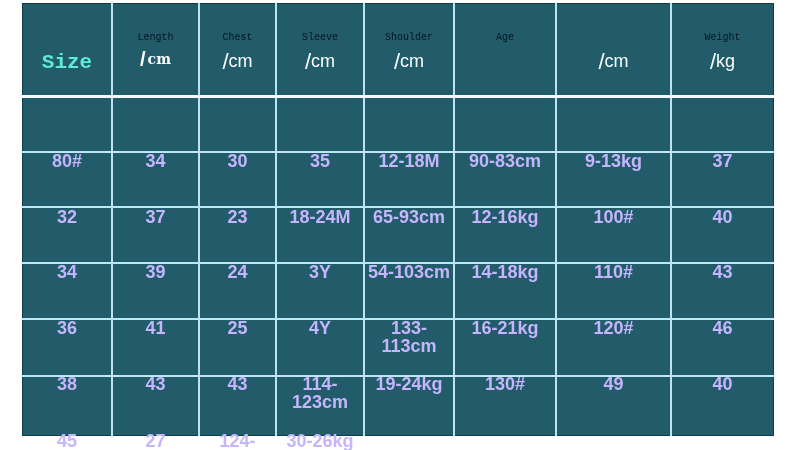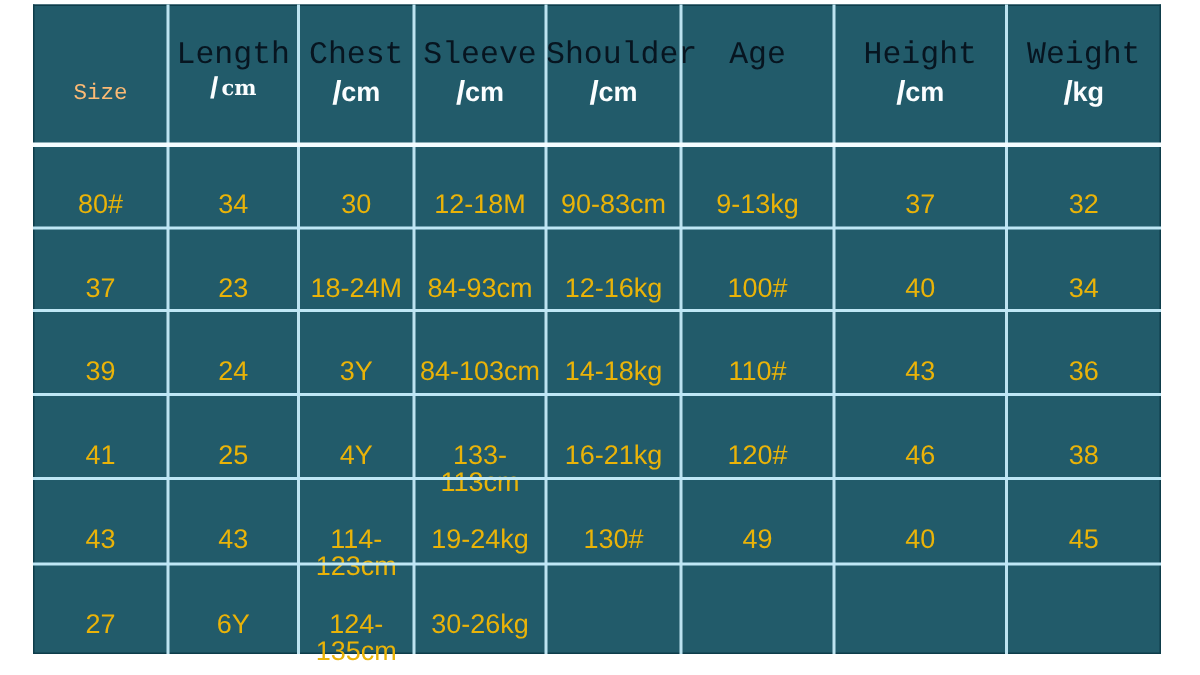--- a/index.html
+++ b/index.html
@@ -50,41 +50,42 @@
   .v4 { left: 340.8px; } .v5 { left: 430.8px; } .v6 { left: 532.8px; }
   .v7 { left: 647.8px; }
   .h1 { top: 91.8px; } .h2 { top: 147.8px; } .h3 { top: 202.8px; }
   .h4 { top: 258.8px; } .h5 { top: 314.8px; } .h6 { top: 371.8px; }
   .hd-name {
     position: absolute;
     left: 0; right: 0;
     top: 26px;
     text-align: center;
     font-family: "Liberation Mono", monospace;
-    font-size: 21px;
+    font-size: 10px;
     color: #071520;
     line-height: 18px;
   }
   .hd-size {
     position: absolute;
     left: 0; right: 0;
     top: 49px;
     text-align: center;
     font-family: "Liberation Mono", monospace;
-    font-size: 15px;
-    color: #fdba74;
+    font-size: 21px;
+    color: #5eead4;
     line-height: 22px;
+    font-weight: bold;
   }
   .hd-unit {
     position: absolute;
     left: 0; right: 0;
     top: 47px;
     text-align: center;
     font-family: "Liberation Sans", sans-serif;
-    font-weight: bold;
+    font-weight: normal;
     font-size: 18px;
     color: #fbfeff;
     line-height: 19px;
   }
   .hd-unit .slash { font-size: 22px; position: relative; top: 1.5px; }
   .hd-unit.serif {
     font-family: "DejaVu Serif", serif;
     font-weight: bold;
     font-size: 14px;
     top: 45px;
@@ -92,23 +93,24 @@
   .hd-unit.serif .slash {
     font-family: "Liberation Sans", sans-serif;
     font-weight: bold;
     font-size: 20px;
     position: relative;
     top: 2px;
     margin-right: 2px;
   }
   .val {
     font-family: "Liberation Sans", sans-serif;
-    font-weight: normal;
+    font-weight: bold;
     font-size: 18px;
-    color: #eab308;
+    color: #c4b5fd;
+    margin-top: 25px;
   }
 </style>
 </head>
 <body>
 
 <div id="size-chart">
 
   <div class="edge top"></div>
   <div class="edge bottom"></div>
   <div class="edge left"></div>
@@ -132,38 +134,40 @@
       <div class="hd-unit"><span class="slash">/</span><span>cm</span></div>
     </div>
     <div class="cell hdr">
       <div class="hd-name">Shoulder</div>
       <div class="hd-unit"><span class="slash">/</span><span>cm</span></div>
     </div>
     <div class="cell hdr">
       <div class="hd-name">Age</div>
     </div>
     <div class="cell hdr">
-      <div class="hd-name">Height</div>
       <div class="hd-unit"><span class="slash">/</span><span>cm</span></div>
     </div>
     <div class="cell hdr">
       <div class="hd-name">Weight</div>
       <div class="hd-unit"><span class="slash">/</span><span>kg</span></div>
     </div>
 
     <div class="cell">
         <span class="val">80#</span>
       </div>
     <div class="cell">
         <span class="val">34</span>
       </div>
     <div class="cell">
         <span class="val">30</span>
       </div>
     <div class="cell">
+        <span class="val">35</span>
+      </div>
+    <div class="cell">
         <span class="val">12-18M</span>
       </div>
     <div class="cell">
         <span class="val">90-83cm</span>
       </div>
     <div class="cell">
         <span class="val">9-13kg</span>
       </div>
 
     <div class="cell">
@@ -175,21 +179,21 @@
     <div class="cell">
         <span class="val">37</span>
       </div>
     <div class="cell">
         <span class="val">23</span>
       </div>
     <div class="cell">
         <span class="val">18-24M</span>
       </div>
     <div class="cell">
-        <span class="val">84-93cm</span>
+        <span class="val">65-93cm</span>
       </div>
     <div class="cell">
         <span class="val">12-16kg</span>
       </div>
 
     <div class="cell">
         <span class="val">100#</span>
       </div>
     <div class="cell">
         <span class="val">40</span>
@@ -200,21 +204,21 @@
     <div class="cell">
         <span class="val">39</span>
       </div>
     <div class="cell">
         <span class="val">24</span>
       </div>
     <div class="cell">
         <span class="val">3Y</span>
       </div>
     <div class="cell">
-        <span class="val">84-103cm</span>
+        <span class="val">54-103cm</span>
       </div>
     <div class="cell">
         <span class="val">14-18kg</span>
       </div>
 
     <div class="cell">
         <span class="val">110#</span>
       </div>
     <div class="cell">
         <span class="val">43</span>
@@ -267,23 +271,20 @@
         <span class="val">49</span>
       </div>
     <div class="cell">
         <span class="val">40</span>
       </div>
     <div class="cell">
         <span class="val">45</span>
       </div>
     <div class="cell">
         <span class="val">27</span>
-      </div>
-    <div class="cell">
-        <span class="val">6Y</span>
       </div>
     <div class="cell">
         <span class="val">124-135cm</span>
       </div>
     <div class="cell">
         <span class="val">30-26kg</span>
       </div>
   </div>
 
   <div class="lines">

